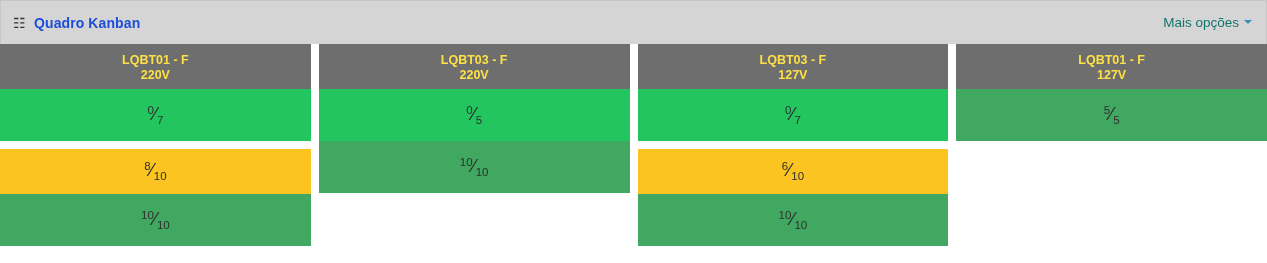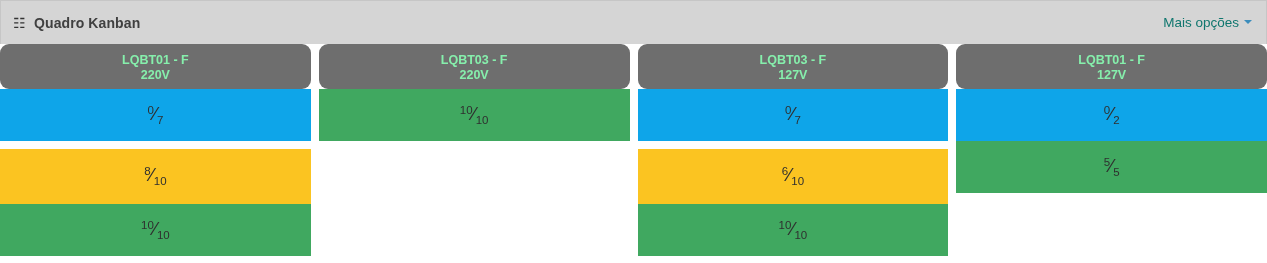--- a/index.html
+++ b/index.html
@@ -25,21 +25,21 @@
     display:flex;align-items:center;
     padding:0 14px 0 12px;
     flex:0 0 auto;
   }
   .head-left{display:flex;align-items:center;gap:7px;}
   .grid-icon{
     display:inline-block;width:14px;height:14px;line-height:14px;
     color:#333;font-size:14px;
   }
   .head-title{
-    font-size:14px;font-weight:bold;color:#404040;
+    font-size:14px;font-weight:bold;color:#1d4ed8;
     letter-spacing:.1px;white-space:nowrap;
   }
   .head-right{margin-left:auto;display:flex;align-items:center;gap:5px;}
   .more-link{
     font-size:13.5px;color:#0f766e;font-weight:normal;
     text-decoration:none;cursor:pointer;white-space:nowrap;
   }
   .caret{
     width:0;height:0;display:inline-block;
     border-left:4px solid transparent;border-right:4px solid transparent;
@@ -58,48 +58,47 @@
     flex:1 1 0;
     display:flex;flex-direction:column;
     box-sizing:border-box;
     padding:0 4px;
   }
   .column:first-child{padding-left:0;}
   .column:last-child{padding-right:0;}
 
   .col-head{
     background:#6e6e6e;
-    color:#86efac;
+    color:#fde047;
     text-align:center;
     font-size:12.5px;
     font-weight:bold;
     line-height:15px;
     padding:9px 4px 10px;
     box-sizing:border-box;
     height:45px;
-    border-radius:9px;
   }
   .col-head .line2{display:block;}
 
   .cells{display:flex;flex-direction:column;flex:1 1 auto;}
 
   .cell{
     box-sizing:border-box;
     display:flex;align-items:center;justify-content:center;
     font-size:16px;
     color:#333333;
     position:relative;
   }
-  .cell.gray{background:#0ea5e9;}
+  .cell.gray{background:#22c55e;}
   .cell.yellow{background:#fbc421;}
   .cell.green{background:#40a860;}
 
   
   .cell.r1{height:52px;margin-top:0;}
-  .cell.r2{height:55px;margin-top:8px;}
+  .cell.r2{height:45px;margin-top:8px;}
   .cell.r3{height:52px;margin-top:0;}
 
   .frac{
     display:inline-block;
     white-space:nowrap;
     font-size:16px;
     color:#2f2f2f;
     line-height:1;
   }
   .frac .num{font-size:11.5px;vertical-align:super;letter-spacing:0;}
@@ -147,20 +146,25 @@
         </div>
       </div>
     </div>
 
     <div class="column">
       <div class="col-head">
         <span>LQBT03 - F</span>
         <span class="line2">220V</span>
       </div>
       <div class="cells">
+        <div class="cell gray r1">
+          <span class="frac">
+            <span class="num">0</span><span class="sl">⁄</span><span class="den">5</span>
+          </span>
+        </div>
         <div class="cell green r3">
           <span class="frac">
             <span class="num">10</span><span class="sl">⁄</span><span class="den">10</span>
           </span>
         </div>
       </div>
     </div>
 
     <div class="column">
       <div class="col-head">
@@ -185,25 +189,20 @@
         </div>
       </div>
     </div>
 
     <div class="column">
       <div class="col-head">
         <span>LQBT01 - F</span>
         <span class="line2">127V</span>
       </div>
       <div class="cells">
-        <div class="cell gray r1">
-          <span class="frac">
-            <span class="num">0</span><span class="sl">⁄</span><span class="den">2</span>
-          </span>
-        </div>
         <div class="cell green r3">
           <span class="frac">
             <span class="num">5</span><span class="sl">⁄</span><span class="den">5</span>
           </span>
         </div>
       </div>
     </div>
 
   </div>
 </div>

